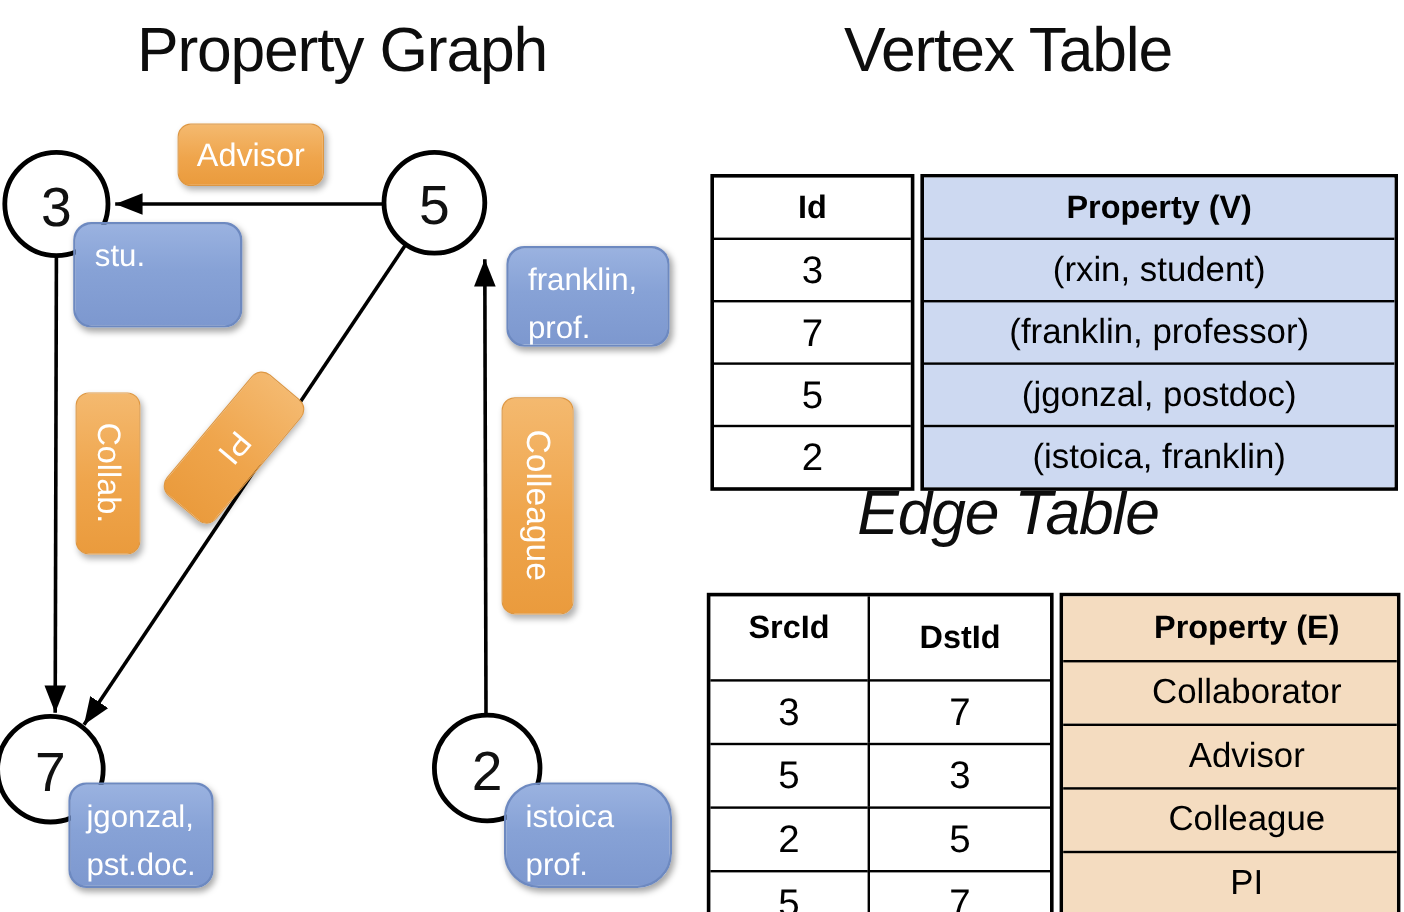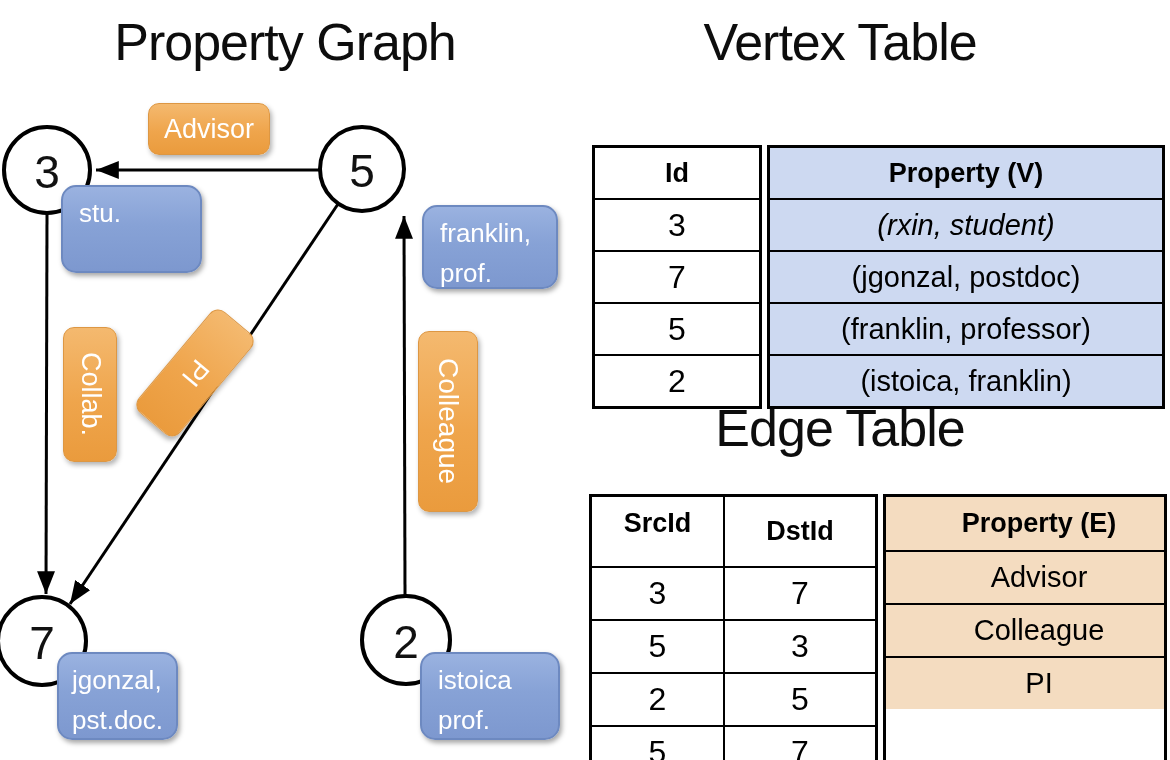--- a/index.html
+++ b/index.html
@@ -67,21 +67,21 @@
   .grid2 { display:grid; grid-template-columns:131px 152px; }
   .grid2 .cell.rightc { border-left:2px solid #000; }
 </style>
 </head>
 <body>
 
 <div class="stage">
 
   <div class="abs big-title" style="left:650px; top:12px; width:380px;">Vertex Table</div>
   <div class="abs big-title" style="left:60px; top:12px; width:450px;">Property Graph</div>
-  <div class="abs big-title" style="left:650px; top:398px; width:380px;">Edge Table</div>
+  <div class="abs big-title" style="left:650px; top:398px; width:380px;font-style:italic;">Edge Table</div>
 
   <svg class="abs" style="left:0; top:0;" width="585" height="760" viewBox="0 0 585 760">
     <defs>
       <marker id="arrow" markerUnits="strokeWidth" markerWidth="8" markerHeight="6" viewBox="0 0 8 6" refX="7.6" refY="3" orient="auto">
         <path d="M0,0 L7.6,3 L0,6 z" fill="#000"></path>
       </marker>
     </defs>
 
     <circle cx="47" cy="170" r="43" fill="#fff" stroke="#000" stroke-width="4"></circle>
     <circle cx="362" cy="169" r="42" fill="#fff" stroke="#000" stroke-width="4"></circle>
@@ -103,21 +103,21 @@
     <div>stu.</div>
   </div>
   <div class="abs prop-box" style="left:422px; top:189px; width:136px; height:84px;margin-top:16px;">
     <div>franklin,</div>
     <div>prof.</div>
   </div>
   <div class="abs prop-box" style="left:57px; top:652px; width:121px; height:88px; padding-left:13px;">
     <div>jgonzal,</div>
     <div>pst.doc.</div>
   </div>
-  <div class="abs prop-box" style="left:420px; top:652px; width:140px; height:88px;">
+  <div class="abs prop-box" style="left:420px; top:652px; width:140px; height:88px;border-radius:29px;">
     <div>istoica</div>
     <div>prof.</div>
   </div>
 
   <div class="abs edge-label" style="left:148px; top:103px; width:122px; height:52px;">
     <span>Advisor</span>
   </div>
   <div class="abs edge-label vertical" style="left:63px; top:327px; width:54px; height:135px;">
     <span>Collab.</span>
   </div>
@@ -131,23 +131,23 @@
   <div class="abs tbl-wrap" style="left:592px; top:105px;">
     <div class="sub-tbl" style="width:170px;">
       <div class="cell head first" style="height:50px;">Id</div>
       <div class="cell num" style="height:52px;">3</div>
       <div class="cell num" style="height:52px;">7</div>
       <div class="cell num" style="height:52px;">5</div>
       <div class="cell num" style="height:52px;">2</div>
     </div>
     <div class="sub-tbl blue-col" style="width:398px;">
       <div class="cell head first" style="height:50px;">Property (V)</div>
-      <div class="cell" style="height:52px;font-style:italic;">(rxin, student)</div>
+      <div class="cell" style="height:52px;">(rxin, student)</div>
+      <div class="cell" style="height:52px;">(franklin, professor)</div>
       <div class="cell" style="height:52px;">(jgonzal, postdoc)</div>
-      <div class="cell" style="height:52px;">(franklin, professor)</div>
       <div class="cell" style="height:52px;">(istoica, franklin)</div>
     </div>
   </div>
 
   <div class="abs tbl-wrap" style="left:589px; top:454px;justify-content:flex-end;">
     <div class="sub-tbl" style="width:289px;">
       <div class="grid2">
         <div class="cell head first" style="height:53px;">SrcId</div>
         <div class="cell head first rightc" style="height:69px;">DstId</div>
 
@@ -159,19 +159,20 @@
 
         <div class="cell num" style="height:53px;">2</div>
         <div class="cell num rightc" style="height:53px;">5</div>
 
         <div class="cell num" style="height:53px;">5</div>
         <div class="cell num rightc" style="height:53px;">7</div>
       </div>
     </div>
     <div class="sub-tbl tan-col" style="width:284px;">
       <div class="cell head first" style="height:53px;">Property (E)</div>
+      <div class="cell" style="height:53px;">Collaborator</div>
       <div class="cell" style="height:53px;">Advisor</div>
       <div class="cell" style="height:53px;">Colleague</div>
       <div class="cell" style="height:53px;">PI</div>
     </div>
   </div>
 
 </div>
 
 </body></html>

